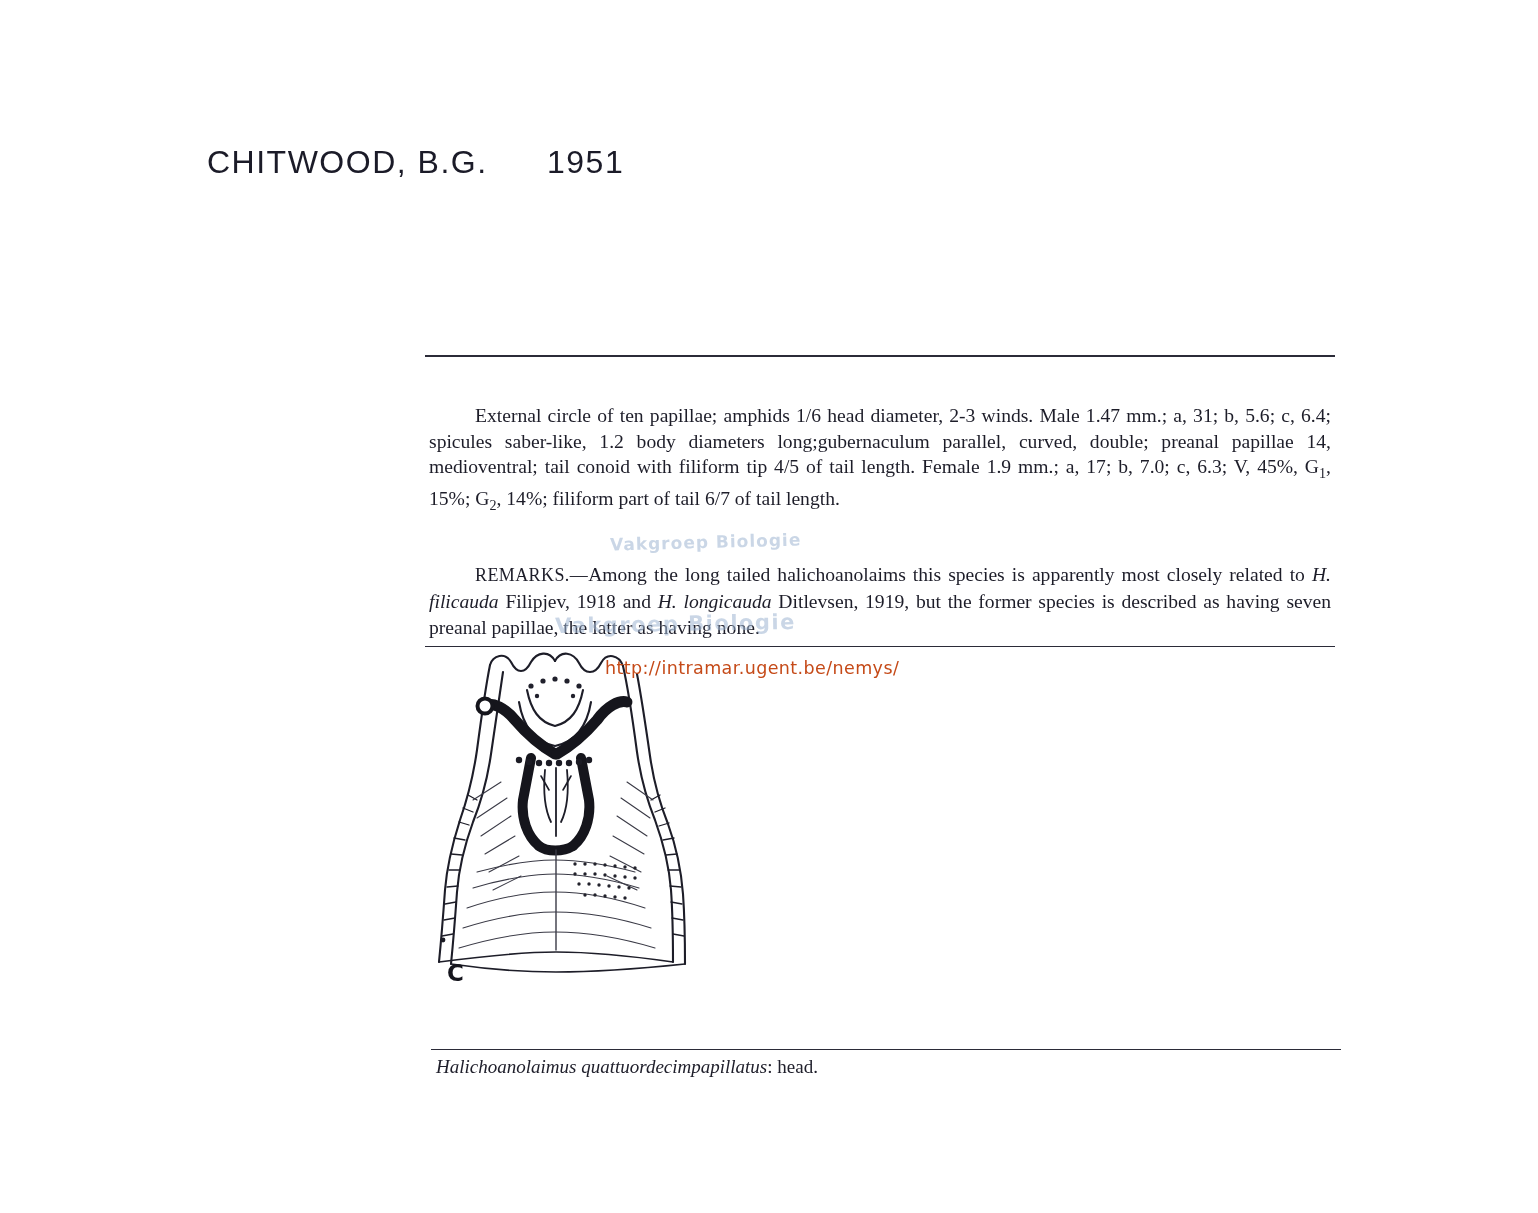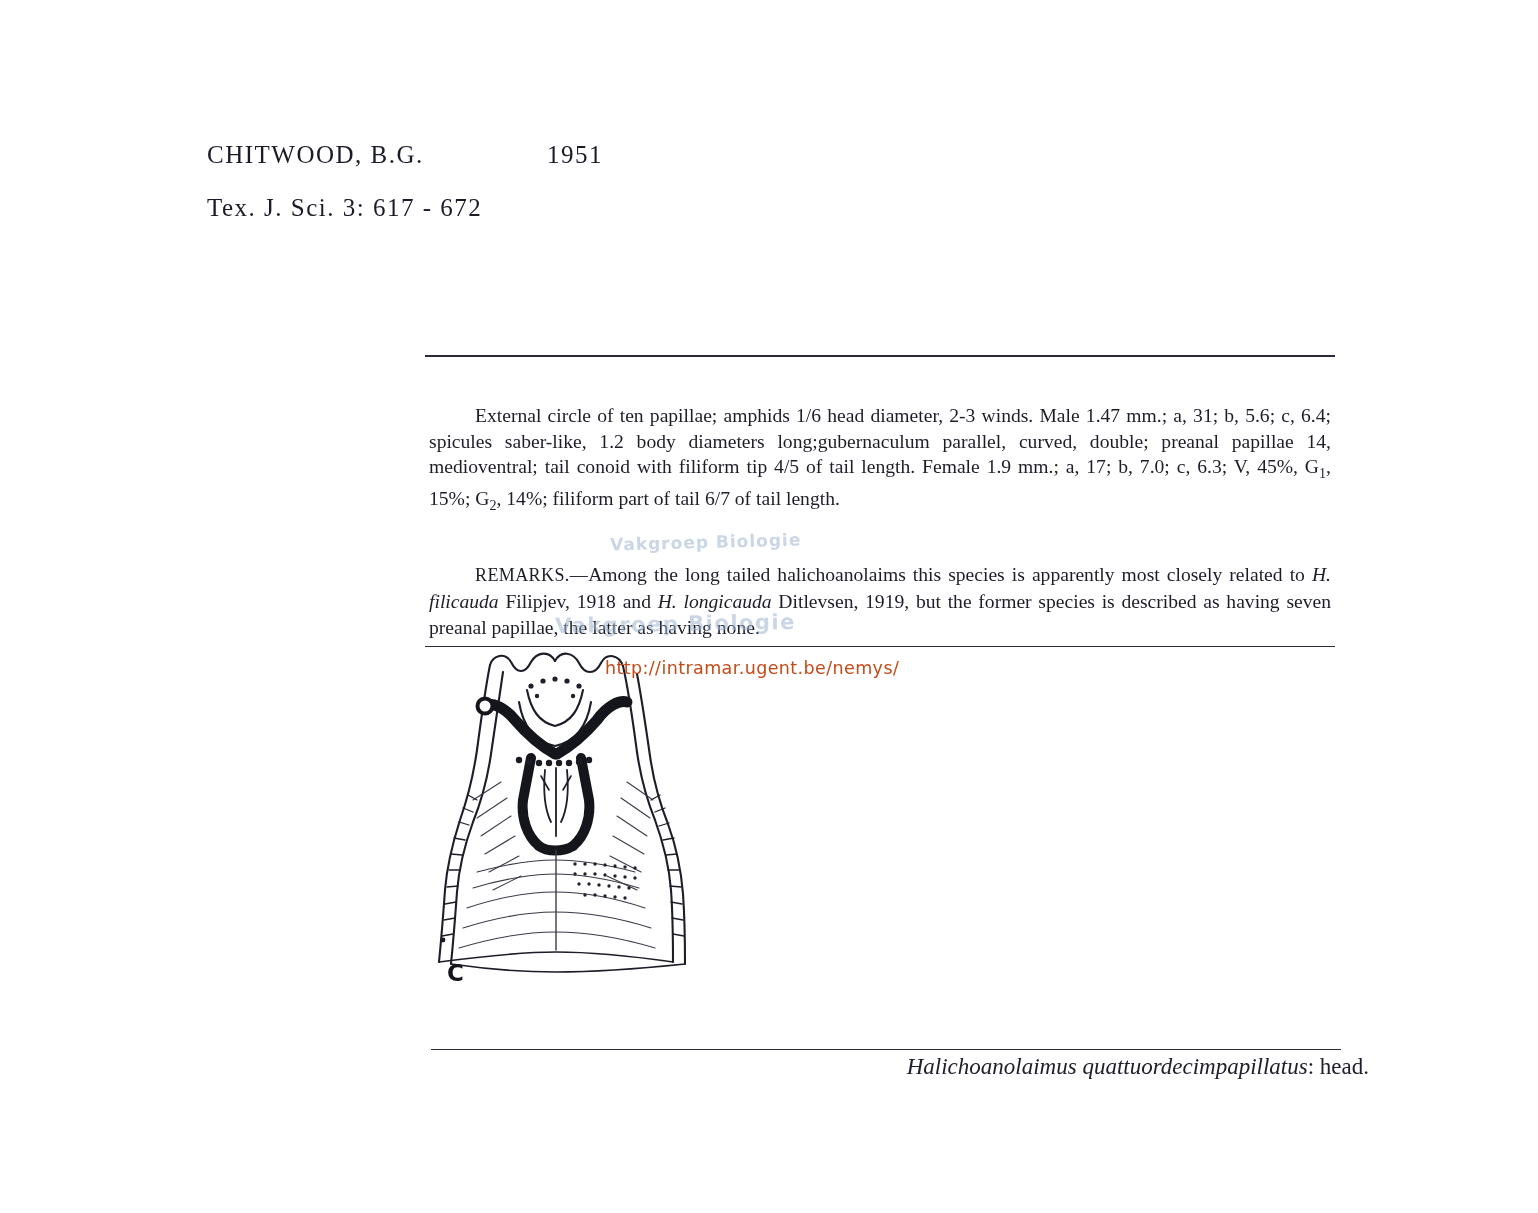--- a/index.html
+++ b/index.html
@@ -13,24 +13,24 @@
     position: relative;
     overflow: hidden;
     font-family: "Liberation Serif", serif;
     color: #1a1a22;
   }
 
   
   .typed-header {
     position: absolute;
     left: 207px;
-    top: 128px;
+    top: 136px;
     width: 900px;
-    font-family: Liberation Serif, serif;
-    font-size: 25px;
+    font-family: Liberation Sans, sans-serif;
+    font-size: 32px;
     letter-spacing: 1.5px;
     color: #1b1b28;
   }
   .typed-line {
     white-space: pre;
     line-height: 53px;
   }
   .typed-line .author { display: inline-block; width: 340px; }
 
   
@@ -102,27 +102,26 @@
 
   .caption-rule {
     position: absolute;
     left: 431px;
     top: 1049px;
     width: 910px;
     border-top: 1.4px solid #2b2b38;
   }
   .caption {
     position: absolute;
-    left: 459px;
+    left: 436px;
     top: 1055px;
     width: 910px;
-    font-size: 23px;
+    font-size: 19px;
     line-height: 24px;
     color: #20202c;
-    text-align: right;
   }
   .caption .it { font-style: italic; }
 
   
   .wm-stamp {
     position: absolute;
     left: 555px;
     top: 512px;
     width: 360px;
     height: 135px;
@@ -158,21 +157,20 @@
     opacity: 0.95;
     letter-spacing: 0.4px;
     pointer-events: none;
   }
 </style>
 </head>
 <body>
 
 <div class="typed-header">
   <div class="typed-line"><span class="author">CHITWOOD, B.G.</span><span>1951</span></div>
-  <div class="typed-line">Tex. J. Sci. 3: 617 - 672</div>
 </div>
 
 <div class="card">
   <div class="rule"></div>
   <div class="rule thin"></div>
 
   <div class="body-text">
     <p class="indent"><span>External circle of ten papillae; amphids 1/6 head diameter, 2-3 winds. Male 1.47 mm.; a, 31; b, 5.6; c, 6.4; spicules saber-like, 1.2 body diameters long;gubernaculum parallel, curved, double; preanal papillae 14, medioventral; tail conoid with filiform tip 4/5 of tail length. Female 1.9 mm.; a, 17; b, 7.0; c, 6.3; V, 45%, G</span><span class="sub">1</span><span>, 15%; G</span><span class="sub">2</span><span>, 14%; filiform part of tail 6/7 of tail length.</span></p>
 
 

